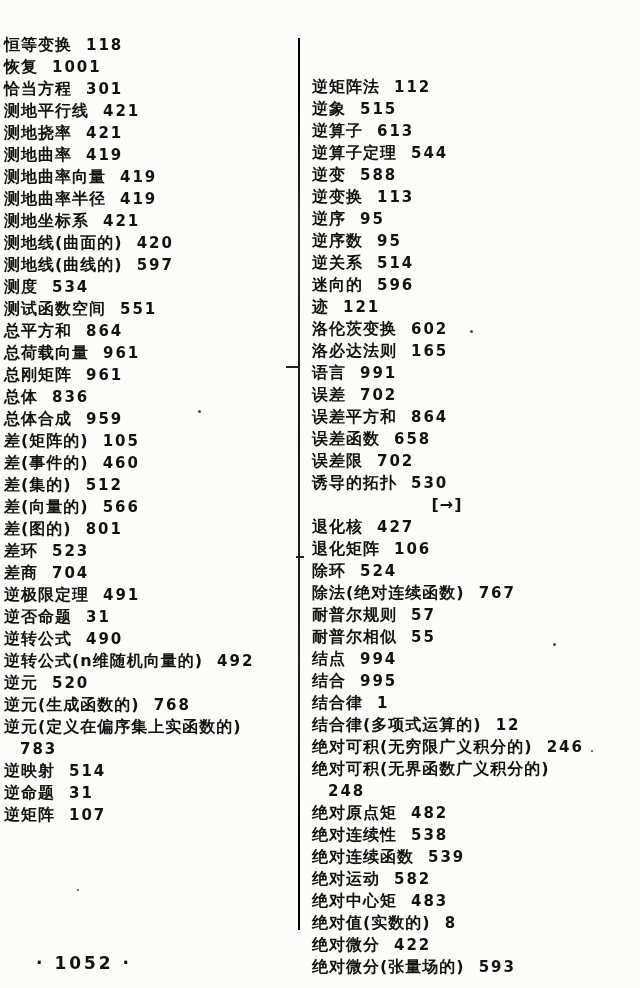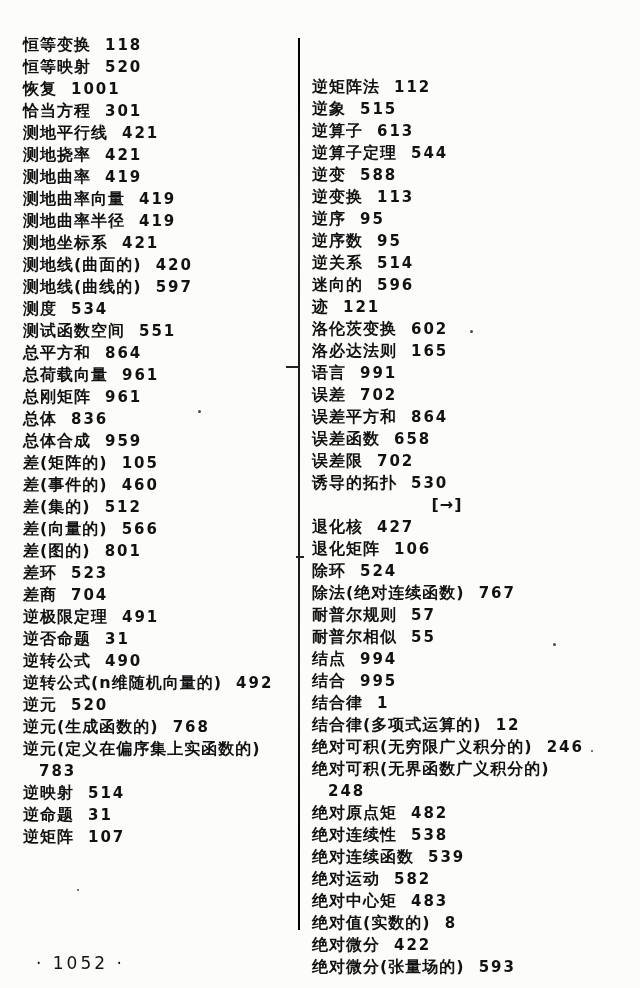--- a/index.html
+++ b/index.html
@@ -13,21 +13,21 @@
     height: 988px;
     background: #fcfcfa;
     overflow: hidden;
     font-family: "DejaVu Sans", sans-serif;
     color: #121212;
   }
   .column {
     position: absolute;
     top: 34px;
   }
-  .col-left  { left: 23px;  width: 276px; }
+  .col-left  { left: 4px;  width: 276px; }
   .col-right { left: 312px; width: 324px; margin-top: 42px; }
   .row {
     height: 22px;
     line-height: 22px;
     white-space: nowrap;
   }
   .term {
     font-size: 16px;
     font-weight: 600;
     letter-spacing: 1px;
@@ -72,31 +72,30 @@
   .speck-1 { left: 198px; top: 410px; }
   .speck-2 { left: 470px; top: 330px; }
   .speck-3 { left: 553px; top: 643px; }
   .speck-4 { left: 591px; top: 750px; width: 2px; height: 2px; }
   .speck-5 { left: 77px;  top: 889px; width: 2px; height: 2px; }
   .page-number {
     position: absolute;
     left: 36px;
     top: 953px;
     font-size: 17px;
-    font-weight: 400;
+    font-weight: 700;
     letter-spacing: 3px;
   }
 </style>
 </head>
 <body>
 
 <div class="page">
   <div class="column col-left">
       <div class="row"><span class="term">恒等变换</span><span class="pg">118</span></div>
-      <div class="row"><span class="term">恒等映射</span><span class="pg">520</span></div>
       <div class="row"><span class="term">恢复</span><span class="pg">1001</span></div>
       <div class="row"><span class="term">恰当方程</span><span class="pg">301</span></div>
       <div class="row"><span class="term">测地平行线</span><span class="pg">421</span></div>
       <div class="row"><span class="term">测地挠率</span><span class="pg">421</span></div>
       <div class="row"><span class="term">测地曲率</span><span class="pg">419</span></div>
       <div class="row"><span class="term">测地曲率向量</span><span class="pg">419</span></div>
       <div class="row"><span class="term">测地曲率半径</span><span class="pg">419</span></div>
       <div class="row"><span class="term">测地坐标系</span><span class="pg">421</span></div>
       <div class="row"><span class="term">测地线(曲面的)</span><span class="pg">420</span></div>
       <div class="row"><span class="term">测地线(曲线的)</span><span class="pg">597</span></div>

